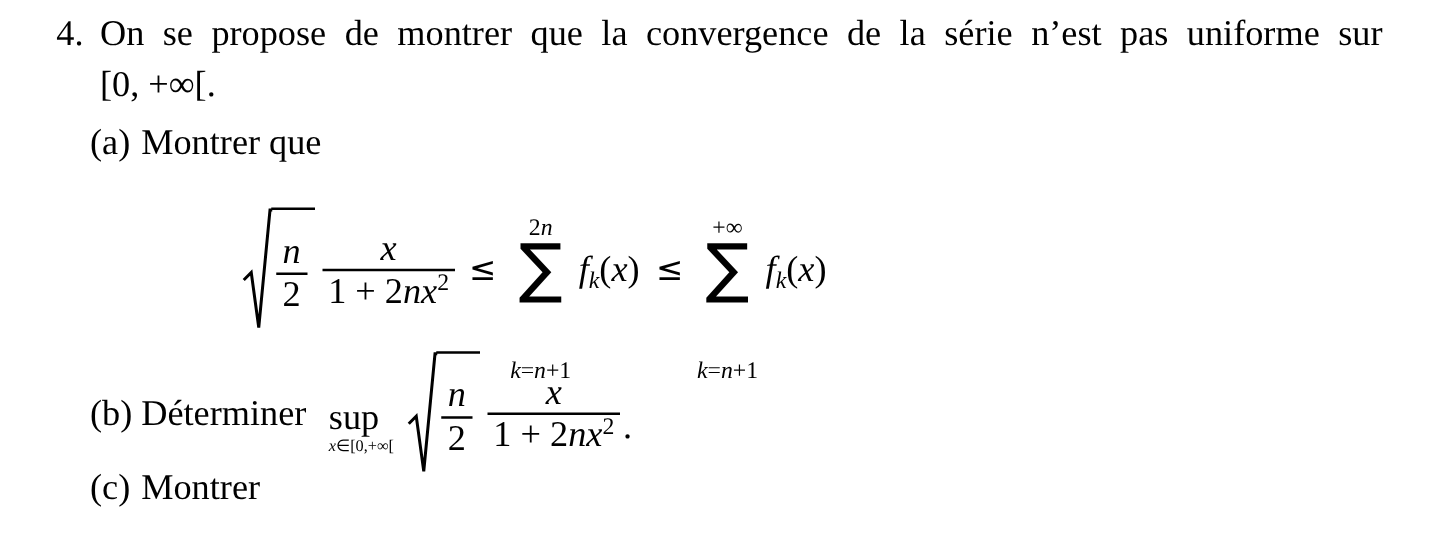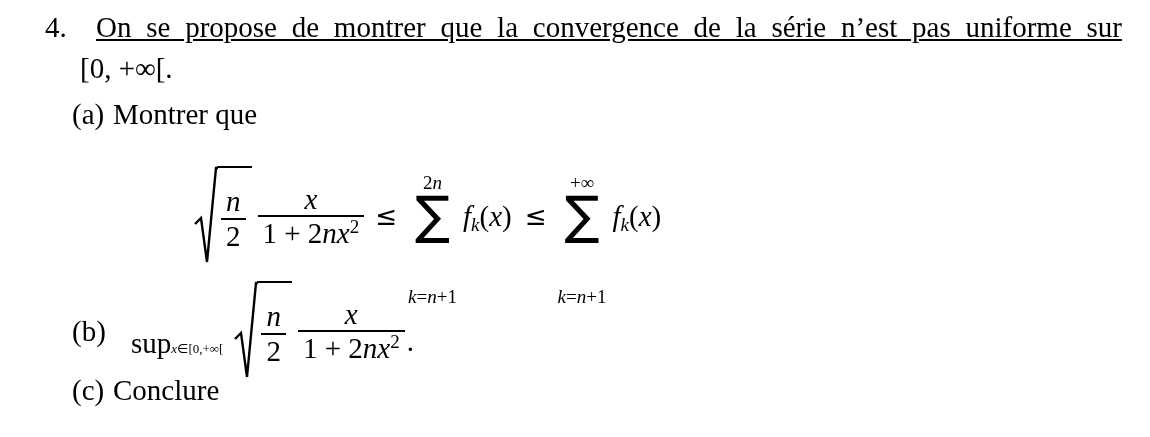--- a/index.html
+++ b/index.html
@@ -9,22 +9,22 @@
     font-family:"Liberation Serif","DejaVu Serif","DejaVu Sans",serif;
     color:#000;
     font-size:29px;
   }
   .it { font-style:italic; }
   .sym { font-family:"DejaVu Sans","DejaVu Serif",sans-serif; }
   .rel { font-family:"DejaVu Sans",sans-serif; font-size:0.9em; margin:0 11px; }
   .inrel { font-family:"DejaVu Sans",sans-serif; font-size:0.82em; margin:0 8px; }
 
   .p-number { position:absolute; left:45px; top:11px; }
-  .stmt1 { position:absolute; left:96px; top:11px; width:1026px;
-           text-align:justify; text-align-last:justify;text-decoration:underline; }
+  .stmt1 { position:absolute; left:80px; top:11px; width:1026px;
+           text-align:justify; text-align-last:justify; }
   .stmt2 { position:absolute; left:80px; top:52px; }
 
   .row-a { position:absolute; left:72px; top:98px; }
   .row-c { position:absolute; left:72px; top:374px; }
   .plabel { display:inline-block; width:41px; }
 
   
   .formula-row { position:absolute; left:193px; top:168px; height:96px;
                  display:flex; align-items:center; white-space:nowrap; }
   .q-seg { margin-right:20px; }
@@ -46,21 +46,21 @@
 
   .bigop { display:inline-flex; flex-direction:column; align-items:center; line-height:1; }
   .bigop .lim { font-size:19px; line-height:1.15; white-space:nowrap;margin-top:48px; }
   .bigop .sigma { font-family:"DejaVu Sans",sans-serif; font-size:52px;
                   line-height:0.8; padding:1px 0 2px 0; }
   .fkx { margin:0 2px;text-align:center; }
 
   
   .row-b { position:absolute; left:72px; top:289px; height:84px;
            display:flex; align-items:center; white-space:nowrap; }
-  .supop { display:inline-flex; flex-direction:row; align-items:flex-end;
+  .supop { display:inline-flex; flex-direction:column; align-items:flex-start;
            margin:0 10px 0 18px; position:relative; top:12px; }
   .supop .op { line-height:1; }
   .supop .ssub { font-size:13px; line-height:1.3; }
   .frac-right { margin-left:6px; }
   .period { position:relative; top:10px; margin-left:2px; }
 </style>
 </head>
 <body>
 
 <span class="p-number">4.</span>
@@ -108,20 +108,21 @@
     <span class="sigma">∑</span>
     <span class="lim"><span class="it">k</span><span>=</span><span class="it">n</span><span>+1</span></span>
   </span>
 
   <span class="rel" style="margin:0 2px;"></span>
   <span class="fkx"><span class="it">f</span><span class="subk">k</span><span>(</span><span class="it">x</span><span>)</span></span>
 </div>
 
 <div class="row-b">
   <span class="plabel">(b)</span>
+    <span>Déterminer</span>
 
   <span class="supop">
     <span class="op">sup</span>
     <span class="ssub"><span class="it">x</span><span class="sym">∈</span><span>[0,+∞[</span></span>
   </span>
 
   <span class="sqrt">
     <svg class="rad" viewBox="0 0 25 100" preserveAspectRatio="none" aria-hidden="true">
         <path d="M2 58 L8 52 L14 96 L23 2 L25 2" fill="none" stroke="#000" stroke-width="2.4" vector-effect="non-scaling-stroke"></path>
       </svg>
@@ -135,14 +136,14 @@
 
   <span class="frac frac-right">
     <span class="num it">x</span>
     <span class="den"><span>1 + 2</span><span class="it">n</span><span class="it">x</span><span class="exp">2</span></span>
   </span>
 
   <span class="period">.</span>
 </div>
 
 <div class="row-c">
-  <span class="plabel">(c)</span><span>Conclure</span>
+  <span class="plabel">(c)</span><span>Montrer</span>
 </div>
 
 </body></html>

